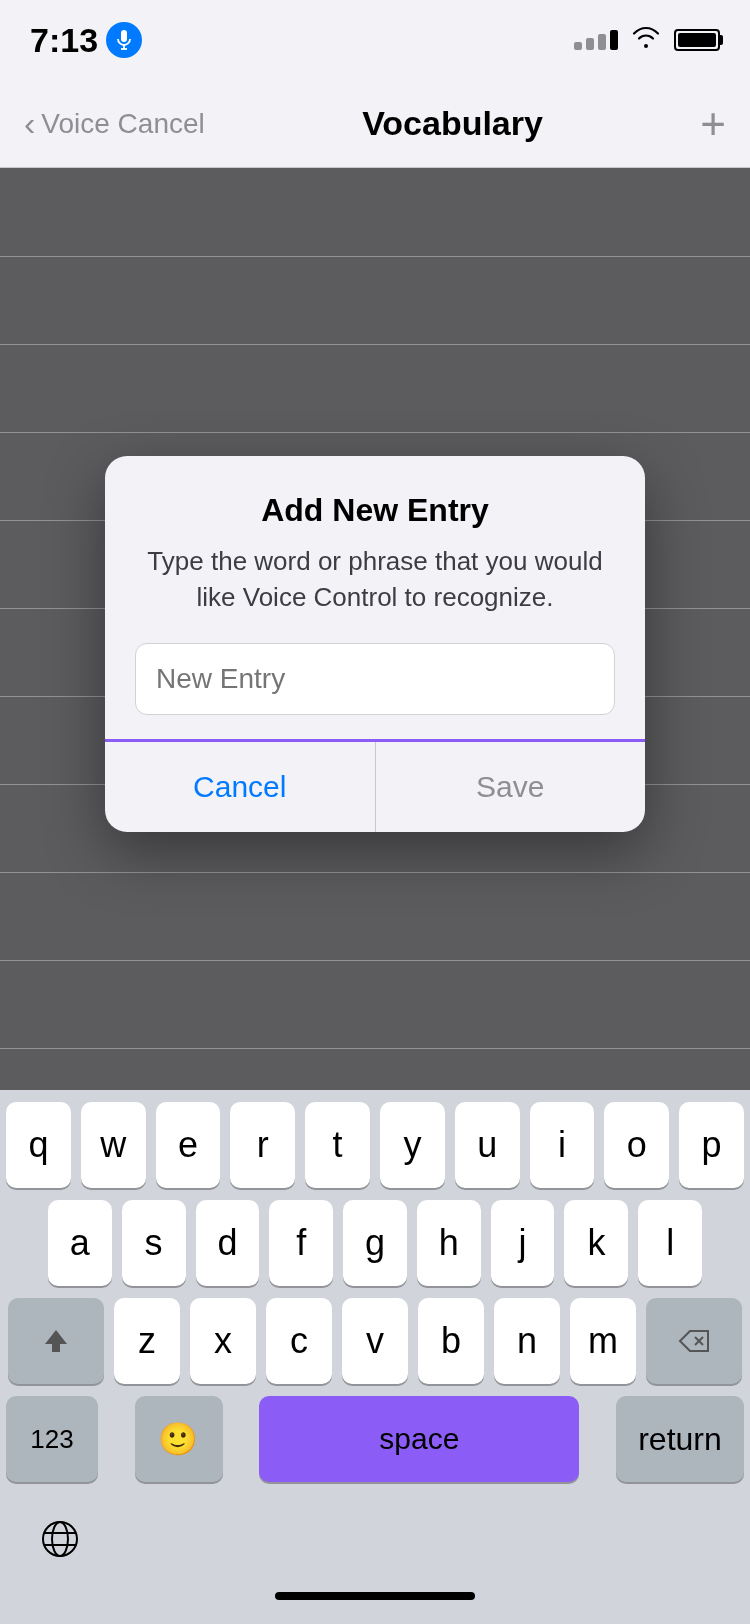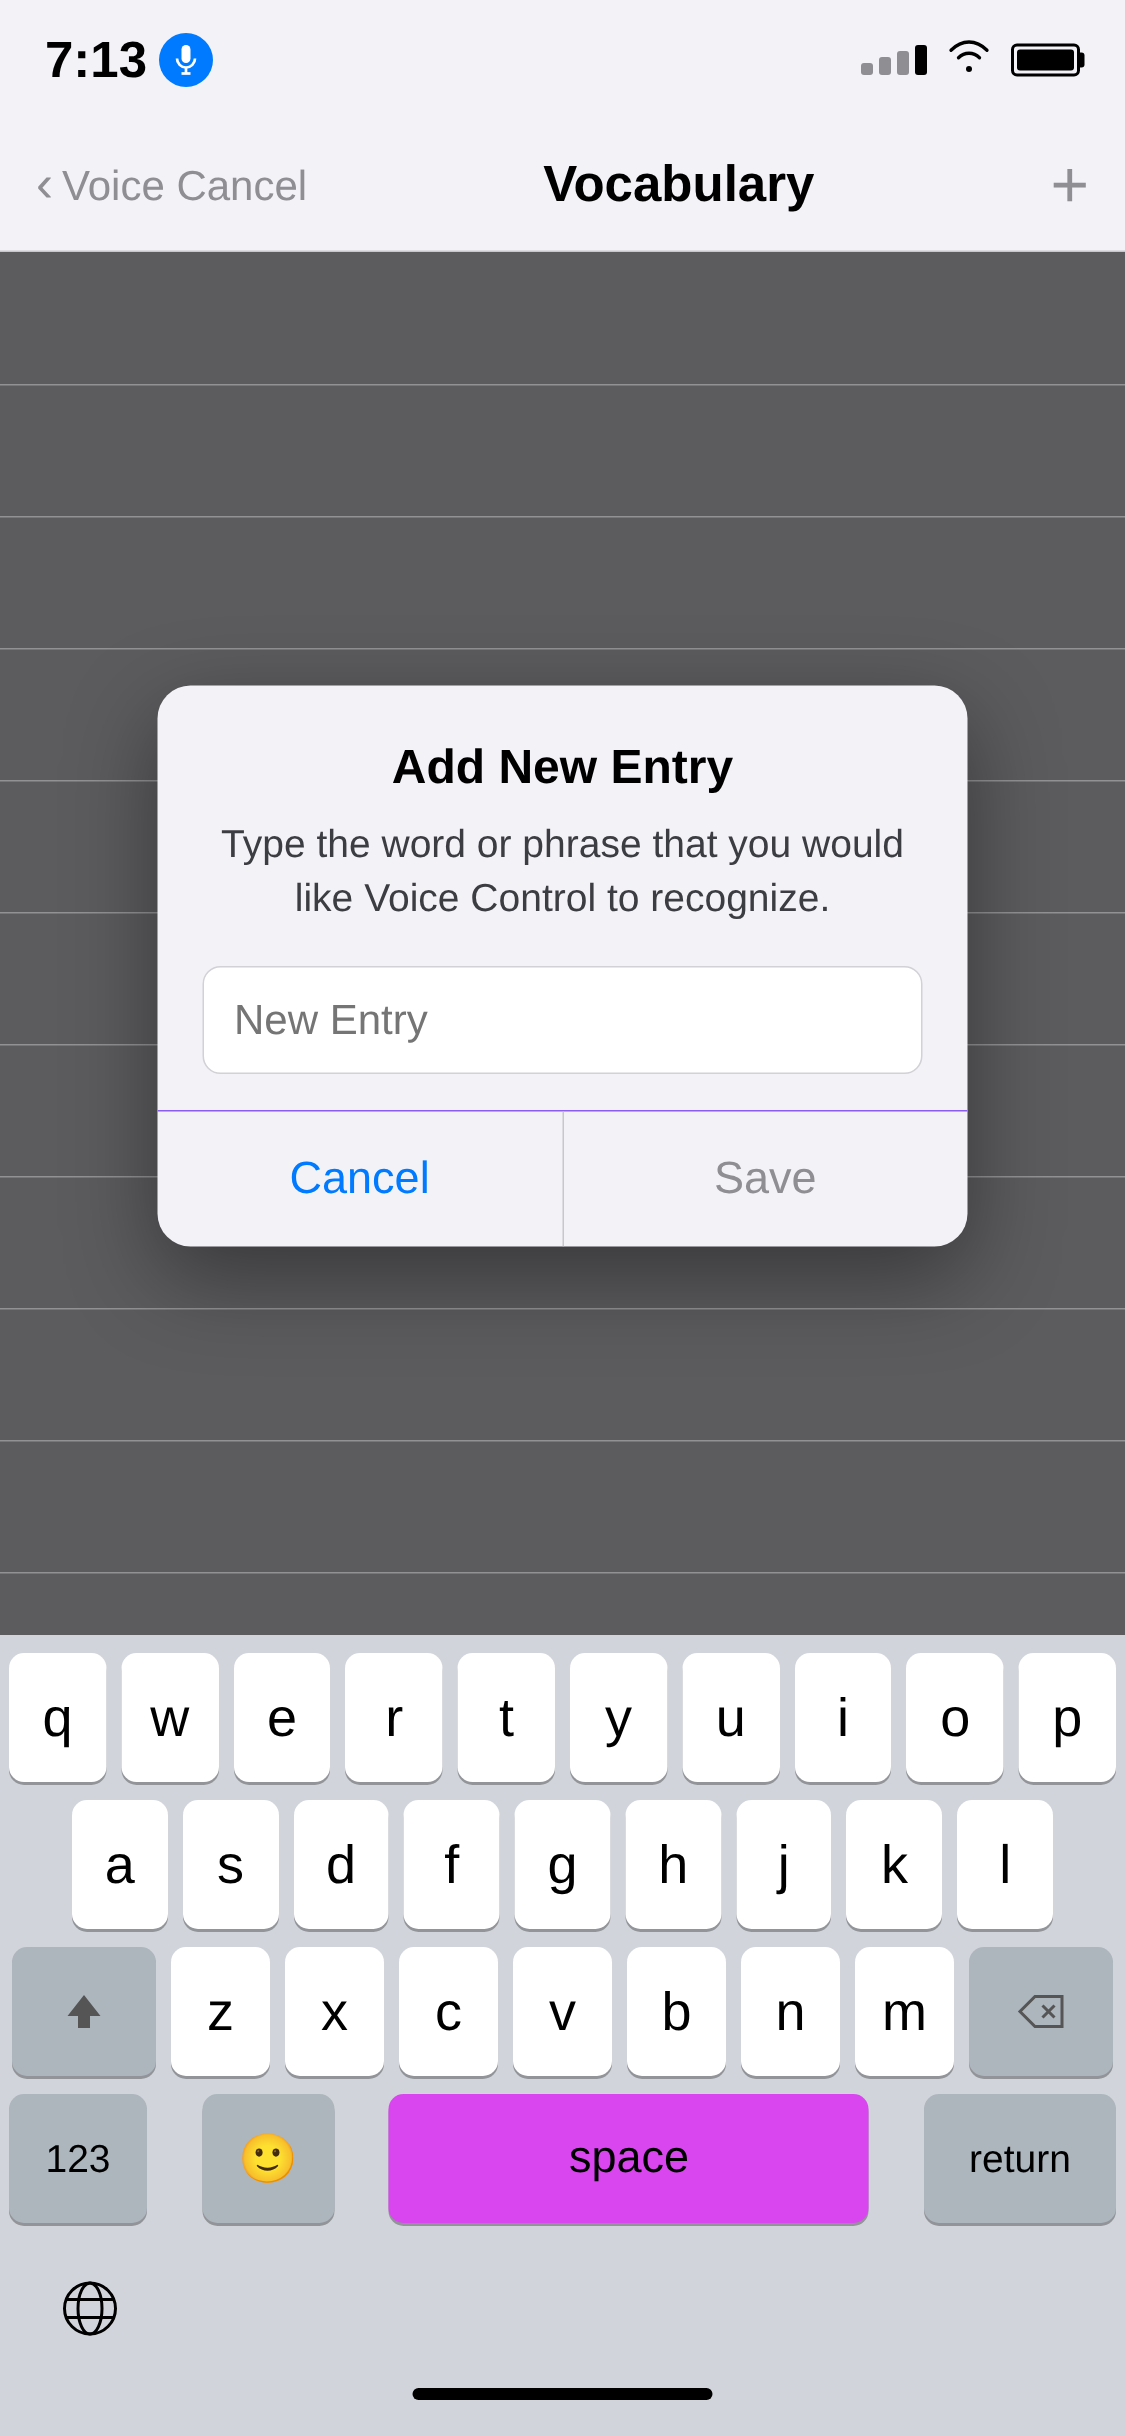--- a/index.html
+++ b/index.html
@@ -179,21 +179,21 @@
       background: #fff;
       border: 1.5px solid #d1d1d6;
       border-radius: 12px;
       padding: 0 20px;
       font-size: 28px;
       color: #8e8e93;
       outline: none;
     }
     .modal-buttons {
       display: flex;
-      border-top: 1px solid #8b5cf6;
+      border-top: 3px solid #8b5cf6;
     }
     .modal-btn {
       flex: 1;
       height: 90px;
       display: flex;
       align-items: center;
       justify-content: center;
       font-size: 30px;
       cursor: pointer;
       background: transparent;
@@ -245,21 +245,21 @@
       cursor: pointer;
     }
     .key.special {
       background: #adb5bd;
       color: #000;
       font-size: 28px;
     }
     .key.space-key {
       max-width: 320px;
       flex: 5;
-      background: #d946ef;
+      background: #8b5cf6;
       font-size: 30px;
     }
     .key.wide-key {
       max-width: 100px;
       flex: 1.5;
       font-size: 28px;
     }
     .key.shift-key {
       max-width: 96px;
     }
@@ -415,21 +415,21 @@
           <line x1="25" y1="8" x2="17" y2="16" stroke="#555" stroke-width="2"></line>
         </svg>
       </div>
     </div>
   </div>
 
   <div class="keyboard-bottom-row">
     <div class="key special wide-key" style="max-width:92px;flex:none;width:92px;height:86px;font-size:26px;">123</div>
     <div class="key special" style="max-width:88px;flex:none;width:88px;height:86px;font-size:32px;">🙂</div>
     <div class="key space-key" style="flex:1;height:86px;">space</div>
-    <div class="key special wide-key" style="max-width:148px;flex:none;width:128px;height:86px;font-size:26px;">return</div>
+    <div class="key special wide-key" style="max-width:148px;flex:none;width:128px;height:86px;font-size:32px;">return</div>
   </div>
 
   <div style="display:flex;justify-content:flex-start;padding:4px 16px 0;">
     <div class="globe-key">
       <svg width="40" height="40" viewBox="0 0 40 40" fill="none">
         <circle cx="20" cy="20" r="17" stroke="#000" stroke-width="2"></circle>
         <ellipse cx="20" cy="20" rx="8" ry="17" stroke="#000" stroke-width="2"></ellipse>
         <line x1="4" y1="14" x2="36" y2="14" stroke="#000" stroke-width="2"></line>
         <line x1="4" y1="26" x2="36" y2="26" stroke="#000" stroke-width="2"></line>
       </svg>

